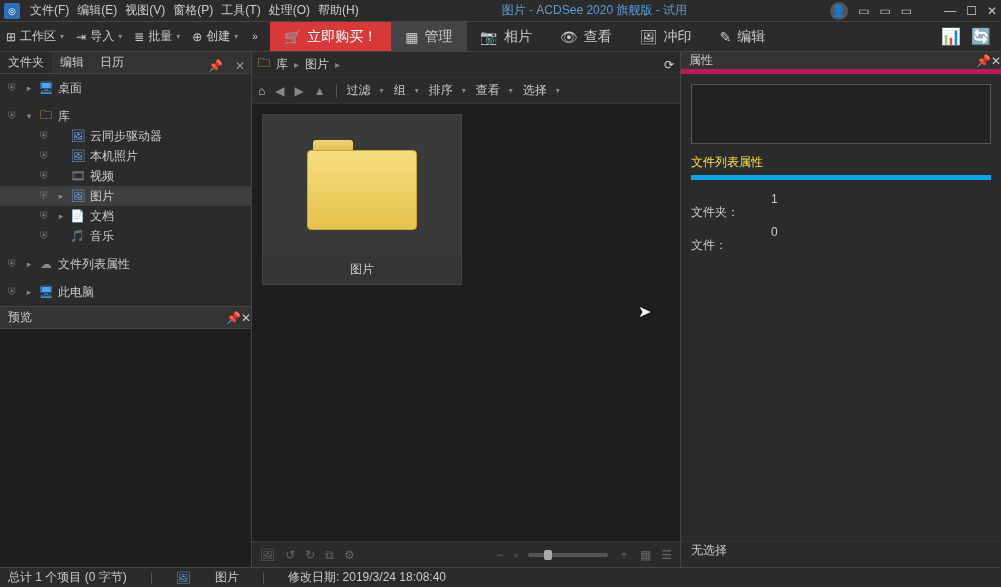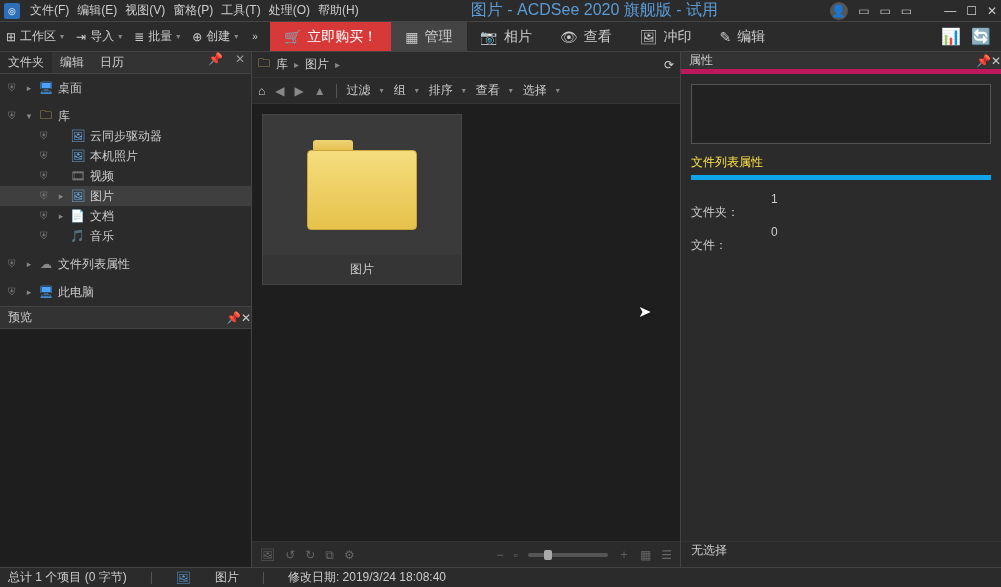--- a/index.html
+++ b/index.html
@@ -1,21 +1,21 @@
 <!DOCTYPE html>
 <html><head>
 <meta charset="utf-8">
 <style>
   * { box-sizing: border-box; margin: 0; padding: 0; font-family: "Microsoft YaHei", sans-serif; }
   body { width: 1001px; height: 587px; background: #1e1e1e; color: #ccc; font-size: 12px; overflow: hidden; position: relative; }
 
   
   .titlebar { height: 22px; background: #2b2b2b; display: flex; align-items: center; padding: 0 4px; border-bottom: 1px solid #444; }
   .titlebar .app-icon { width: 16px; height: 16px; background: #2a6fb8; border-radius: 2px; margin-right: 6px; display:flex; align-items:center; justify-content:center; font-size:9px; color:#fff;}
-  .titlebar .title-text { flex: 1; text-align: center; color: #5b9bd5; font-size: 16px; }
+  .titlebar .title-text { flex: 1; text-align: center; color: #5b9bd5; font-size: 12px; }
   .menubar { display: flex; gap: 8px; margin-left: 4px; }
   .menubar span { color: #ccc; cursor: default; }
   .titlebar .win-controls { display: flex; gap: 10px; align-items: center; margin-left:auto;}
   .titlebar .win-controls span { color: #ccc; font-size: 12px; }
   .titlebar .avatar { width:18px; height:18px; border-radius:50%; background:#555; display:flex;align-items:center;justify-content:center;}
 
   
   .toolbar { height: 30px; background: #2b2b2b; display: flex; align-items: center; border-bottom: 1px solid #444; }
   .toolbar .tool-btn { display: flex; align-items: center; gap: 4px; padding: 0 6px; color: #ccc; height: 100%; }
   .toolbar .tool-btn .caret { font-size: 8px; color: #888; }
@@ -26,21 +26,21 @@
   .mode-tab.active { background: #444; }
   .mode-tab .mt-icon { font-size: 14px; }
   .toolbar .right-icons { margin-left: auto; display: flex; gap: 10px; padding-right: 10px; }
   .toolbar .right-icons span { color:#ccc; font-size:16px;}
 
   
   .main { display: flex; height: calc(100% - 22px - 30px - 20px); }
 
   
   .left-col { width: 252px; background: #2b2b2b; display: flex; flex-direction: column; border-right: 1px solid #444;}
-  .panel-tabs { height: 22px; display: flex; align-items: flex-start; background: #333; border-bottom:1px solid #444; }
+  .panel-tabs { height: 22px; display: flex; align-items: flex-end; background: #333; border-bottom:1px solid #444; }
   .panel-tab { padding: 0 8px; height: 100%; display: flex; align-items: center; color: #ccc; }
   .panel-tab.active { background: #2b2b2b; }
   .panel-tabs .spacer { flex:1; }
   .panel-tabs .pin, .panel-tabs .close { padding: 0 6px; color:#999; }
 
   .tree { flex: 0 0 auto; padding: 4px 0; overflow:auto; }
   .tree-row { display:flex; align-items:center; height: 20px; padding-left: 8px; gap: 4px; }
   .tree-row .arrow { width: 10px; font-size: 9px; color: #888; text-align:center;}
   .tree-row .shield { color:#777; font-size:10px; width:12px;}
   .tree-row .node-icon { width: 16px; text-align:center; }

